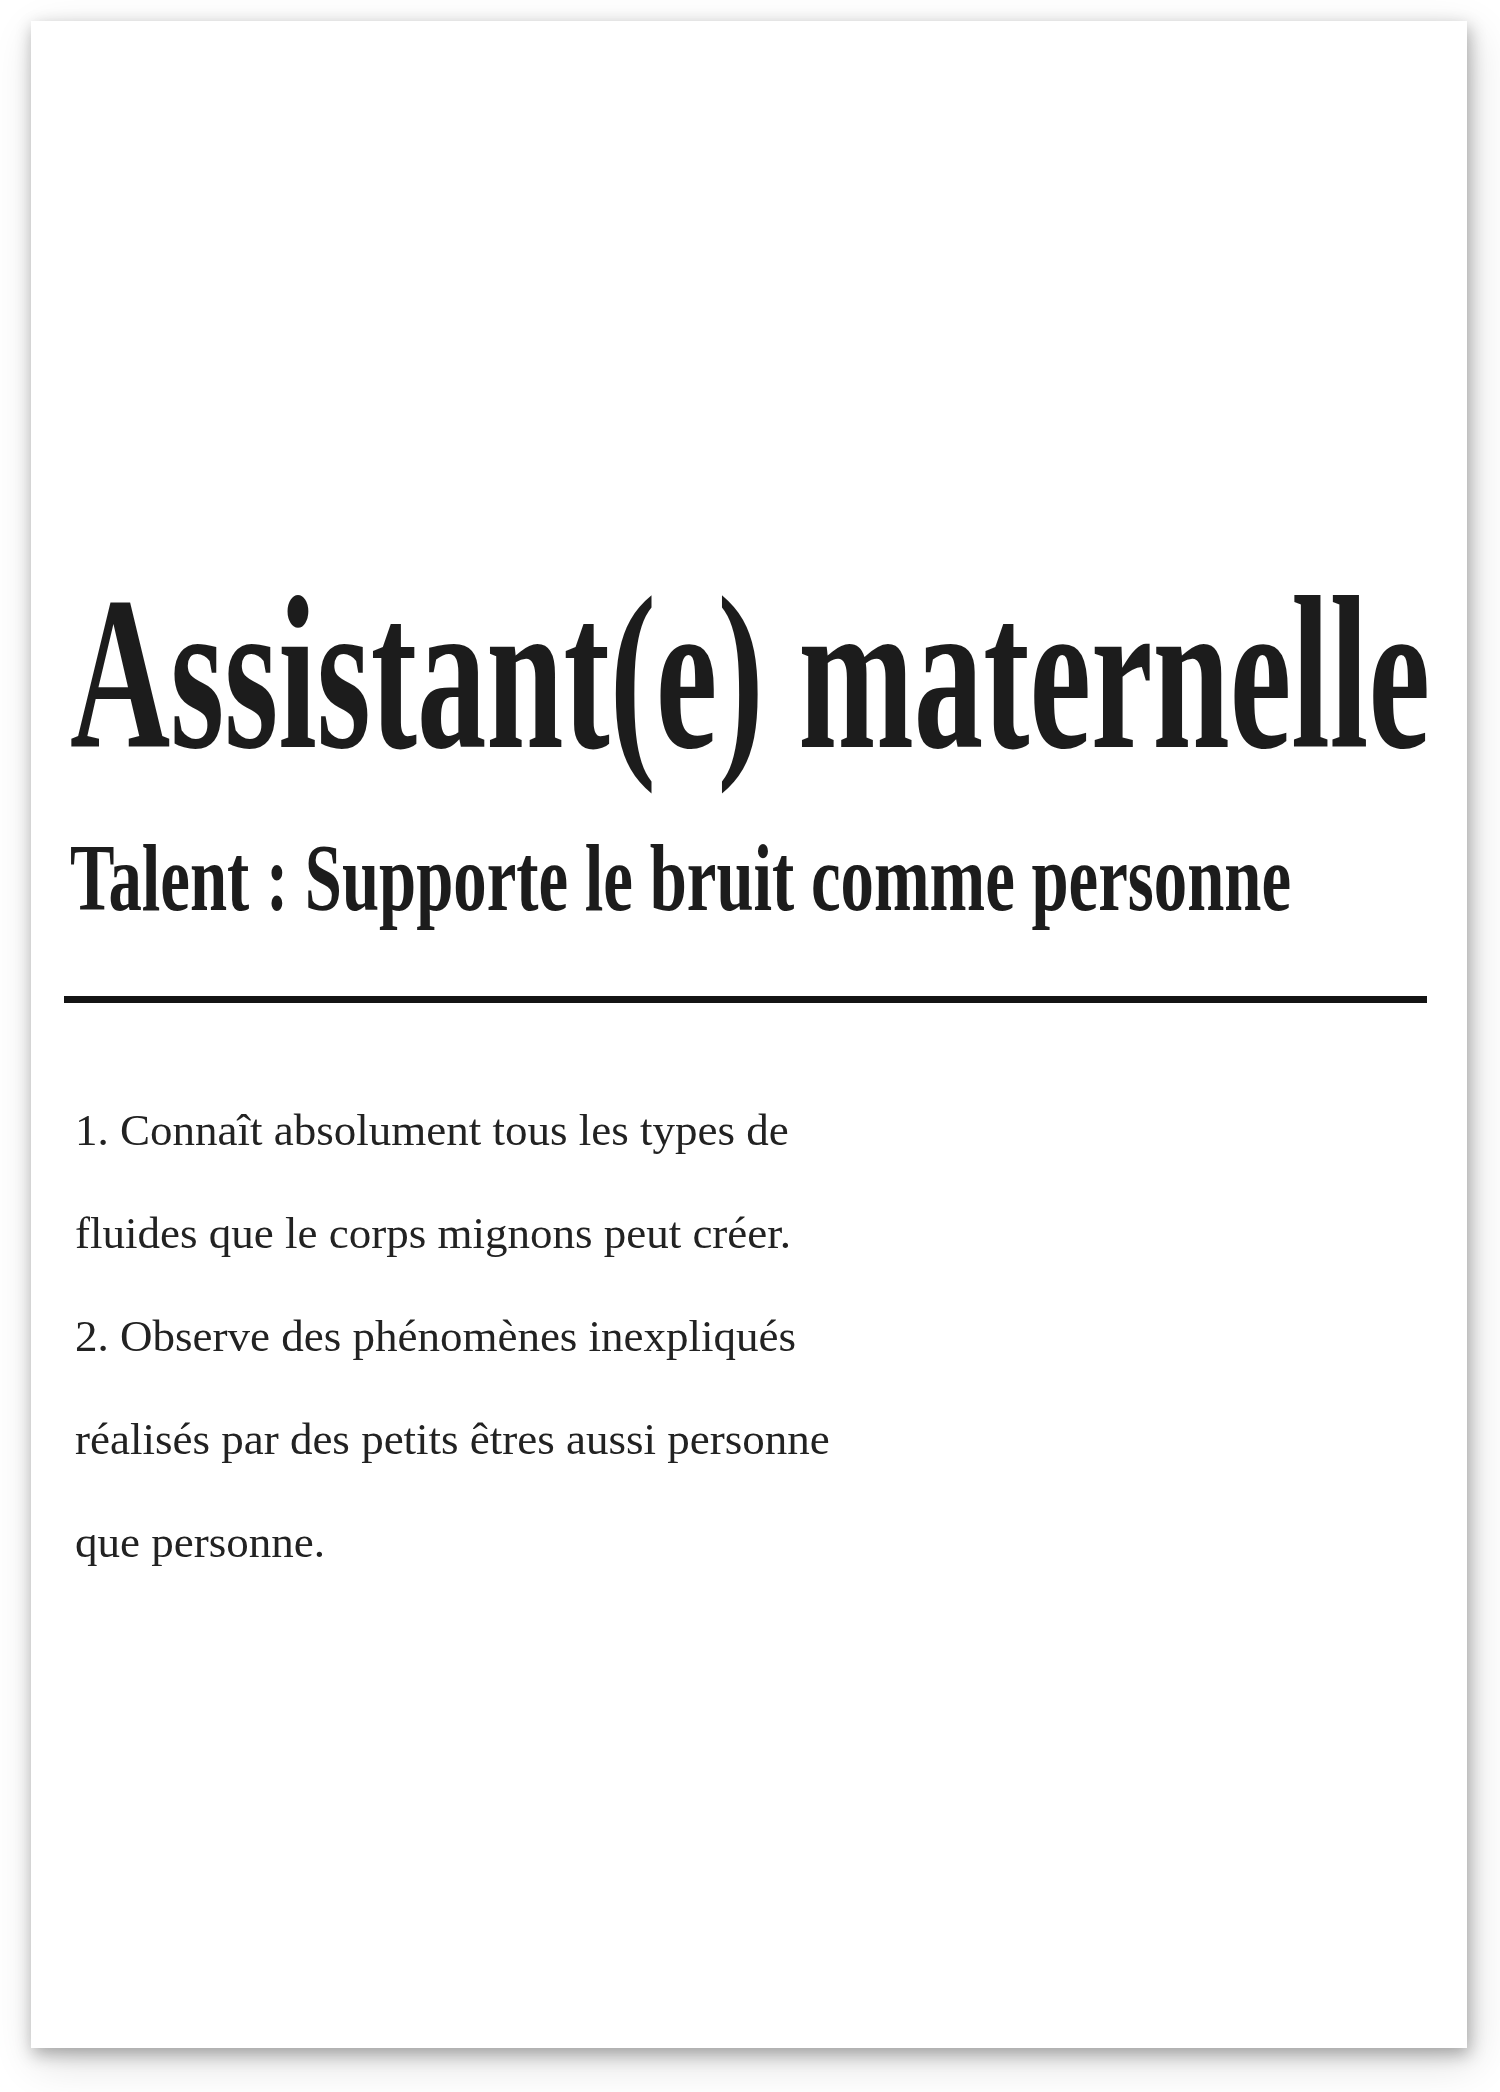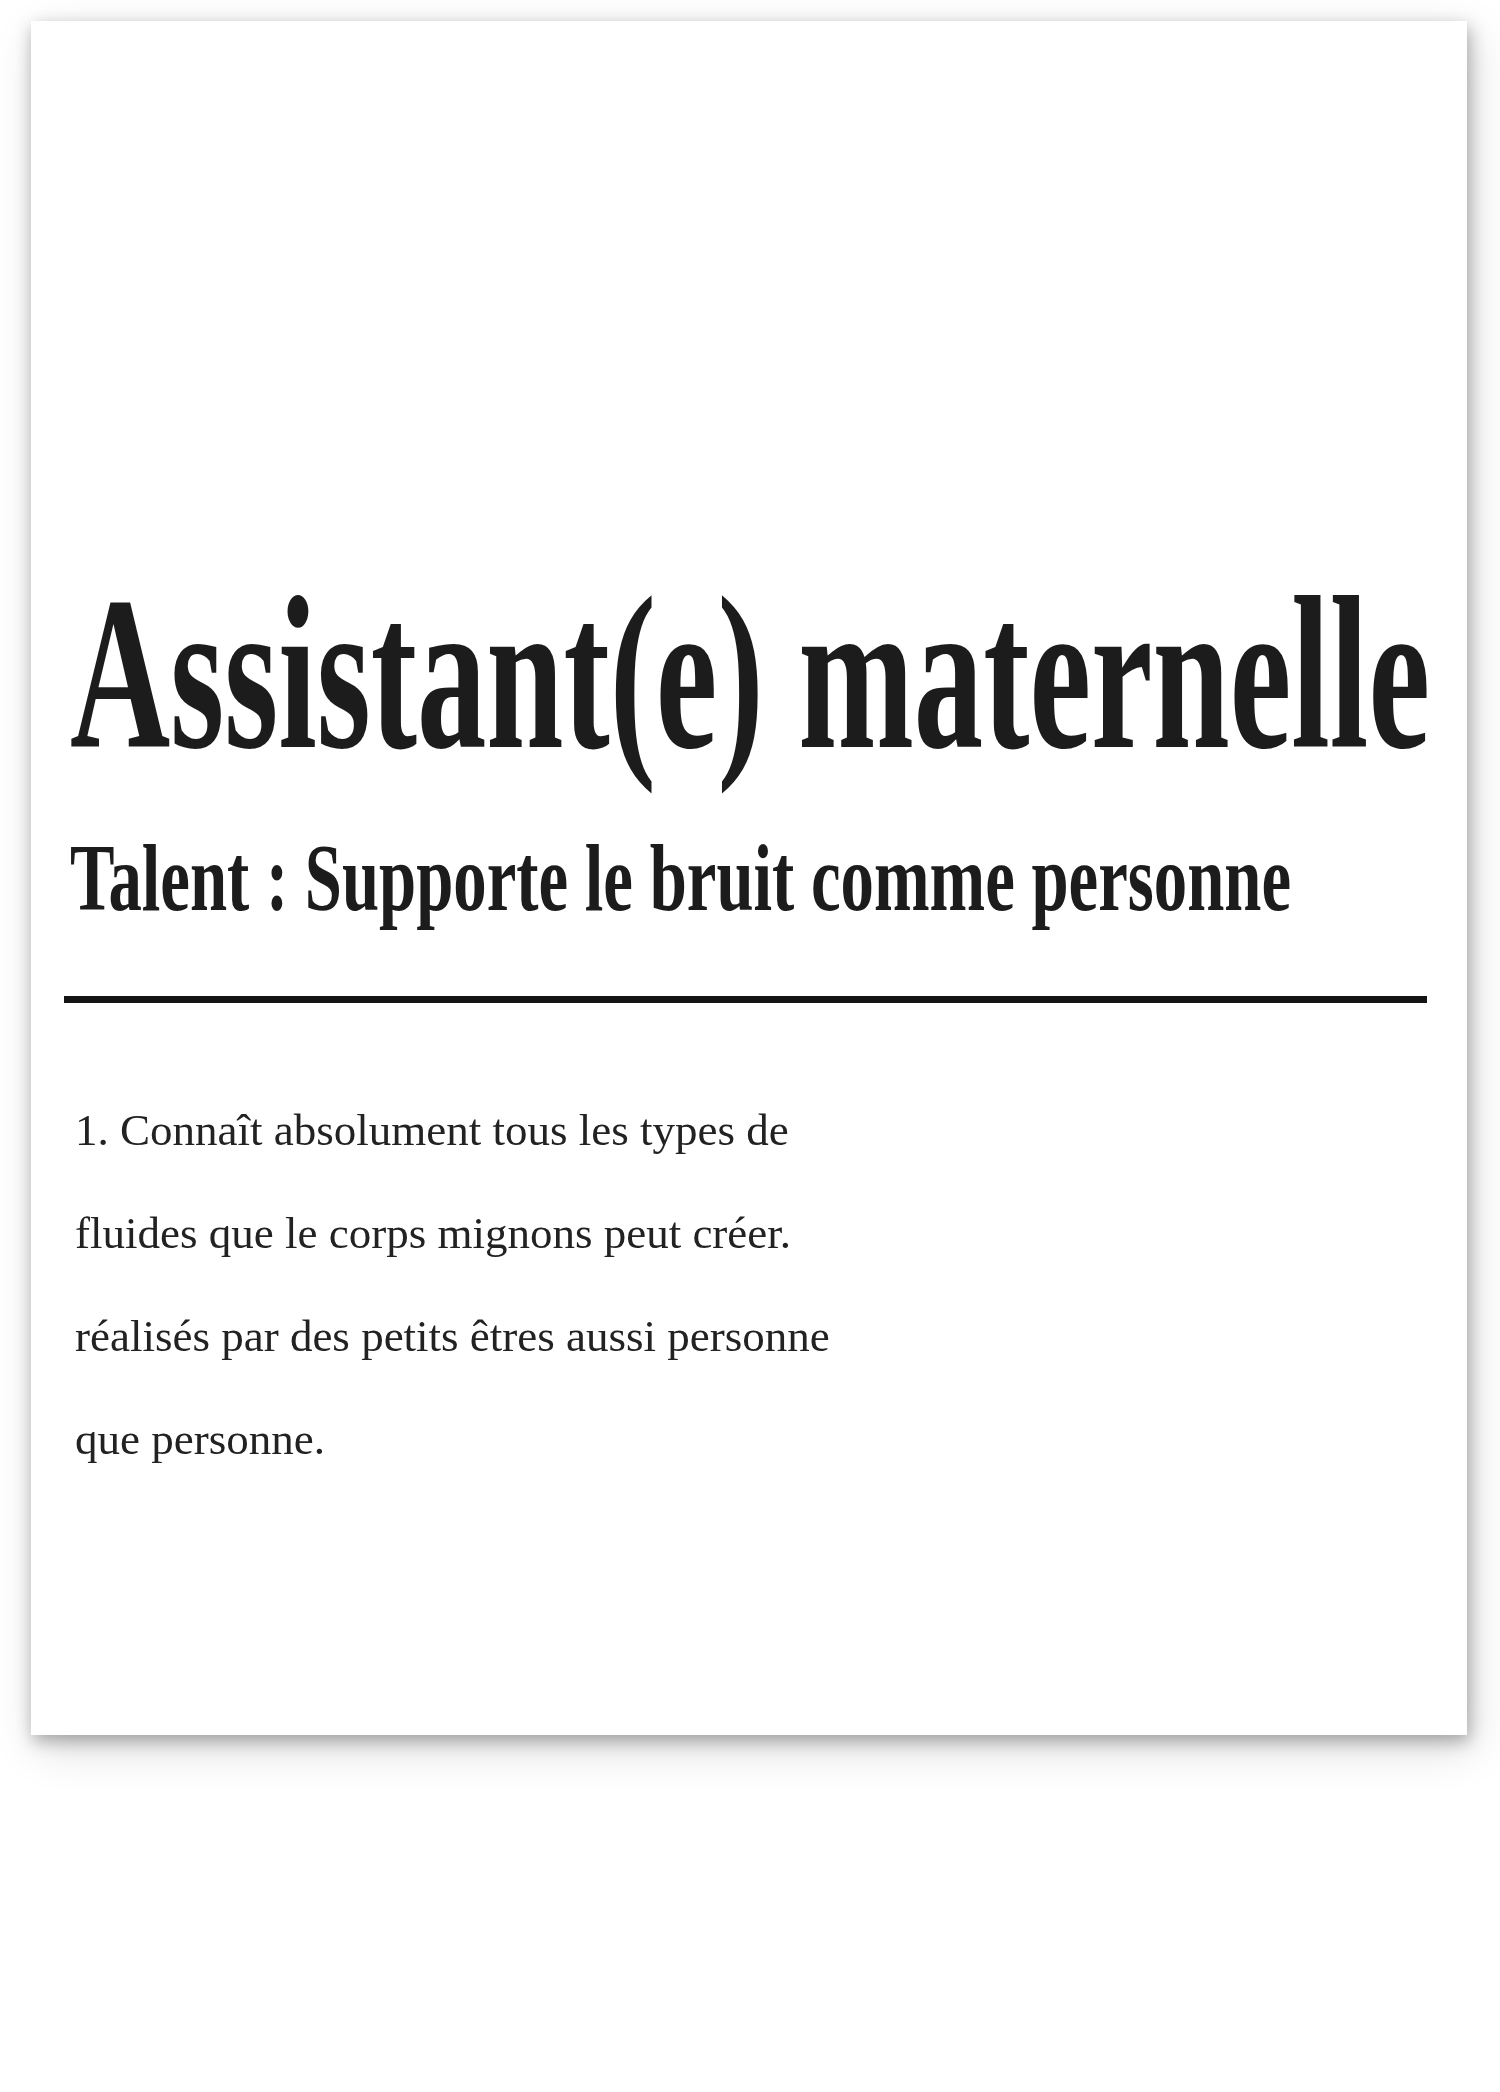--- a/index.html
+++ b/index.html
@@ -12,21 +12,21 @@
     background: #ffffff;
     position: relative;
     overflow: hidden;
     font-family: "Liberation Serif", "DejaVu Serif", serif;
   }
   .poster {
     position: absolute;
     left: 31px;
     top: 21px;
     width: 1436px;
-    height: 1714px;
+    height: 2027px;
     background: #ffffff;
     box-shadow:
       2px 6px 16px rgba(0, 0, 0, 0.30),
       6px 14px 42px rgba(0, 0, 0, 0.14);
   }
   .title-svg {
     position: absolute;
     left: 39px;
     top: 565px;
     overflow: visible;
@@ -84,17 +84,18 @@
 
   <svg class="subtitle-svg" width="1221" height="125">
     <text x="0" y="89" textLength="1221" lengthAdjust="spacingAndGlyphs">Talent : Supporte le bruit comme personne</text>
   </svg>
 
   <div class="divider"></div>
 
   <div class="definition">
     <div class="def-line">1. Connaît absolument tous les types de</div>
     <div class="def-line">fluides que le corps mignons peut créer.</div>
+    <div class="def-line">2. Observe des phénomènes inexpliqués</div>
     <div class="def-line">réalisés par des petits êtres aussi personne</div>
     <div class="def-line">que personne.</div>
   </div>
 
 </div>
 
 </body></html>

